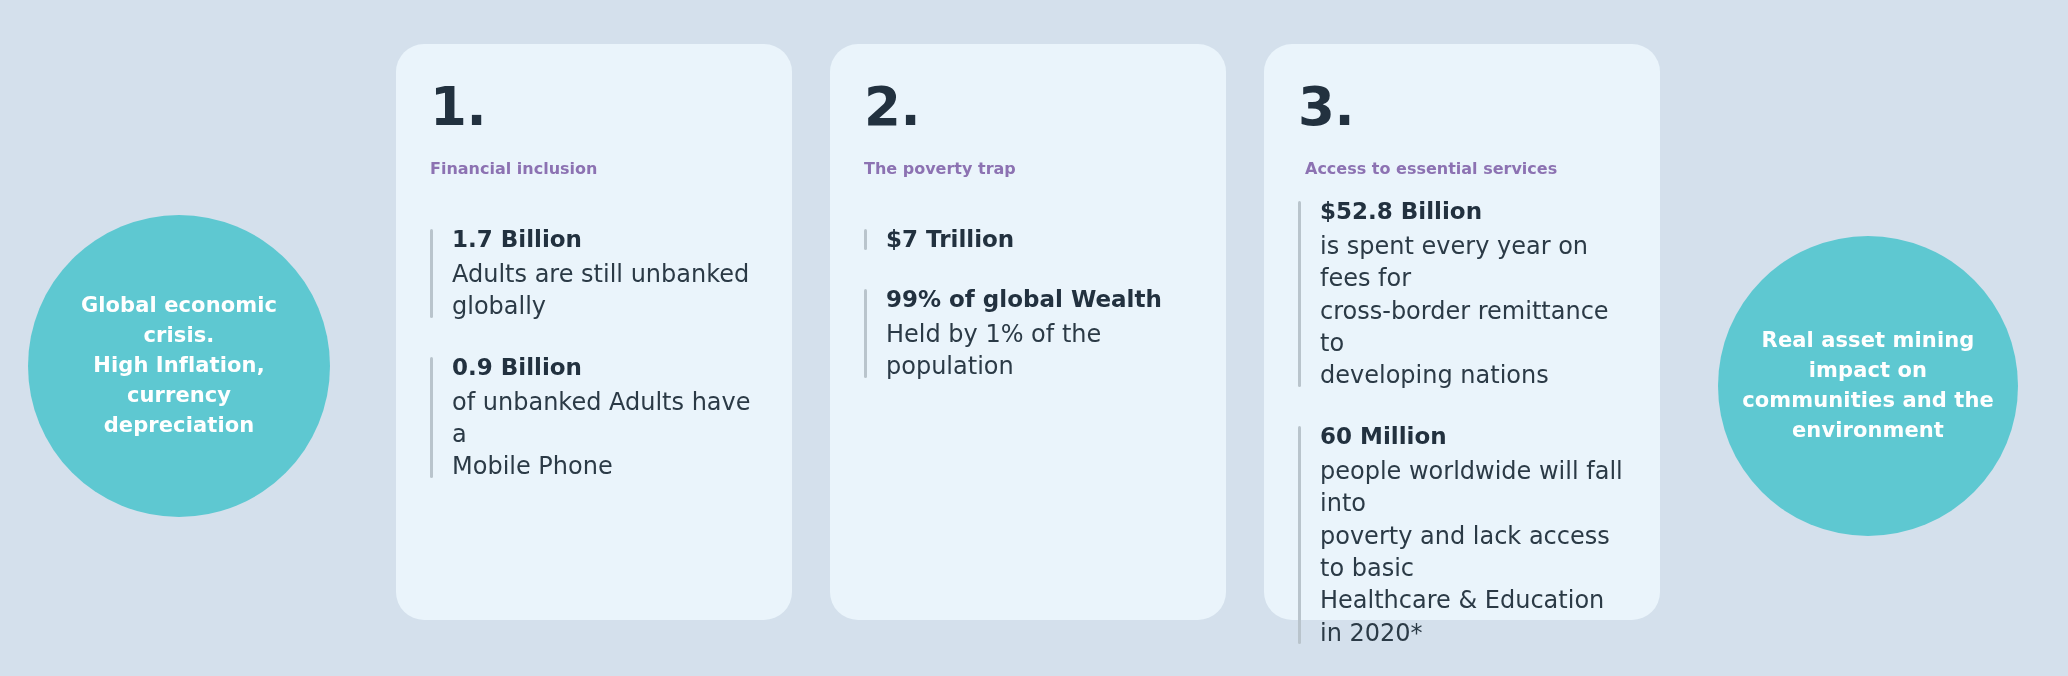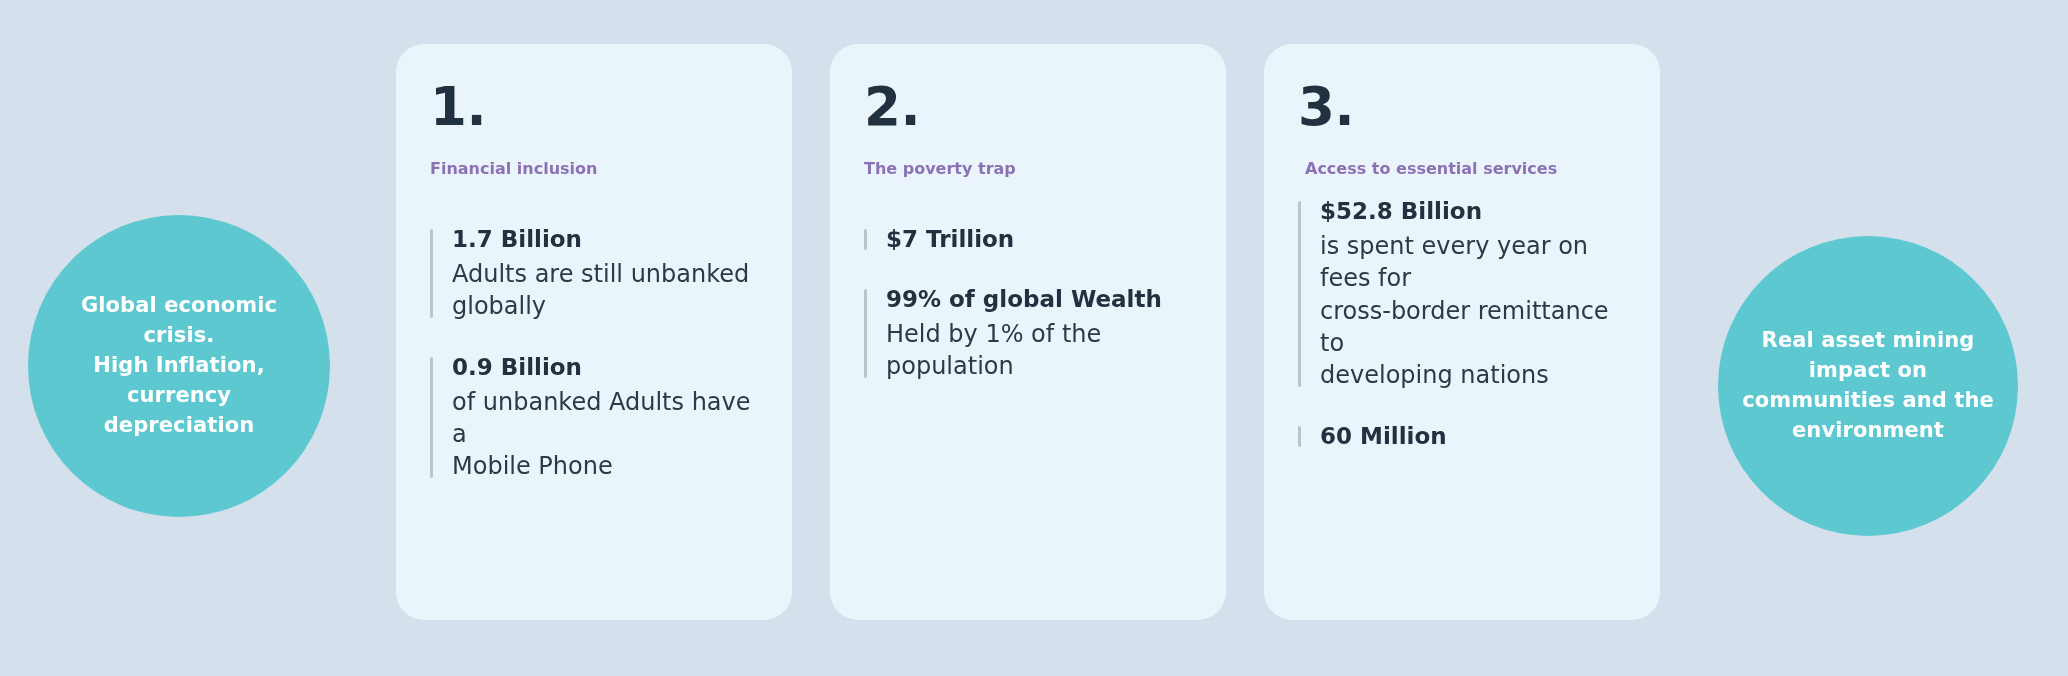--- a/index.html
+++ b/index.html
@@ -172,20 +172,23 @@
       <div class="stat">
         <span class="stat-rule"></span>
         <div class="stat-value">$52.8 Billion</div>
         <div class="stat-desc">is spent every year on fees for
 cross-border remittance to
 developing nations</div>
       </div>
       <div class="stat">
         <span class="stat-rule"></span>
         <div class="stat-value">60 Million</div>
+        <div class="stat-desc">people worldwide will fall into
+poverty and lack access to basic
+Healthcare &amp; Education in 2020*</div>
       </div>
     </div>
 
   </div>
 
   <div class="circle circle-right">
     <div class="circle-text">Real asset  mining impact on communities and the environment</div>
   </div>
 
 </div>

